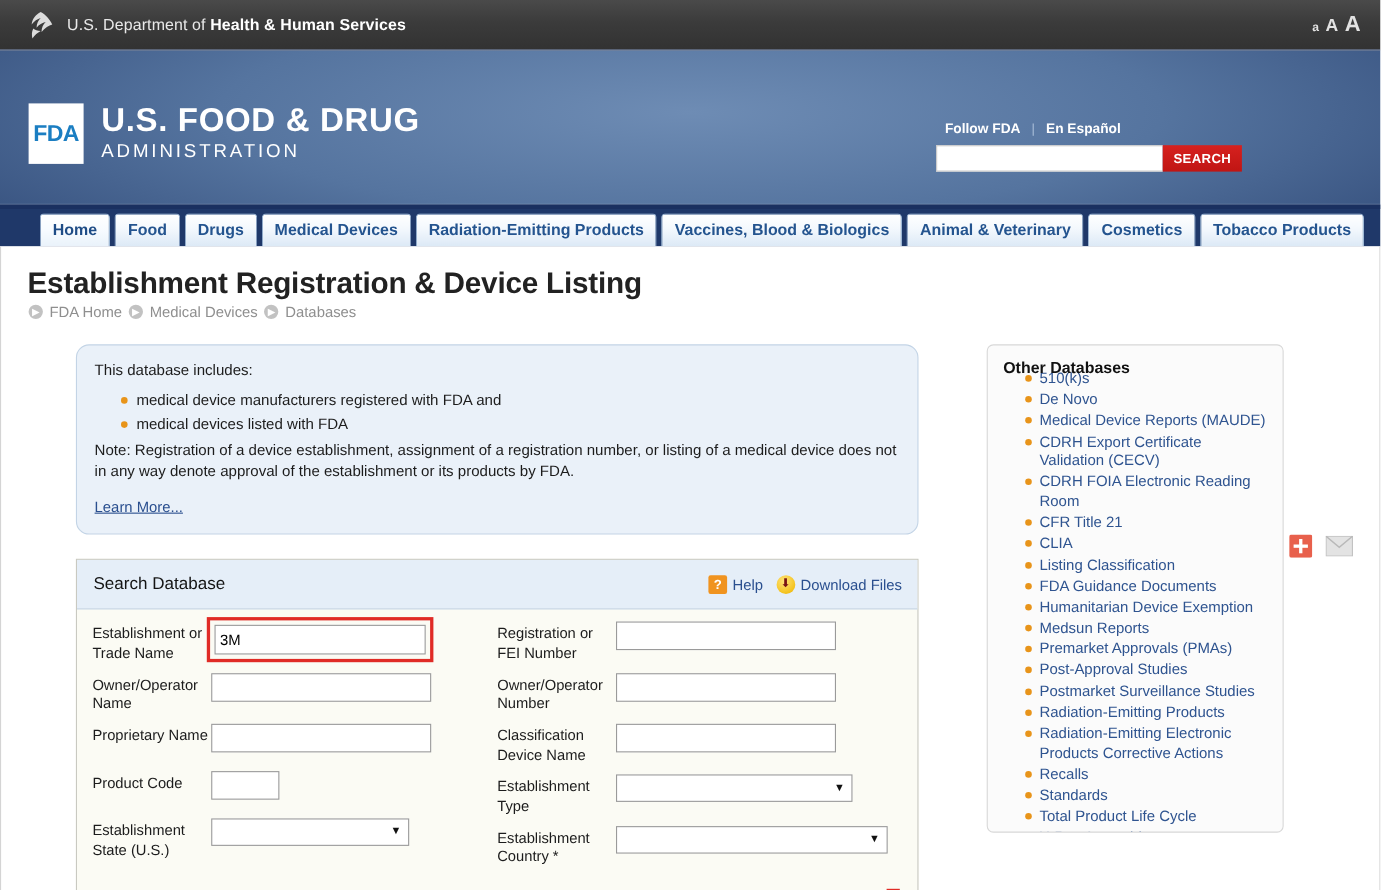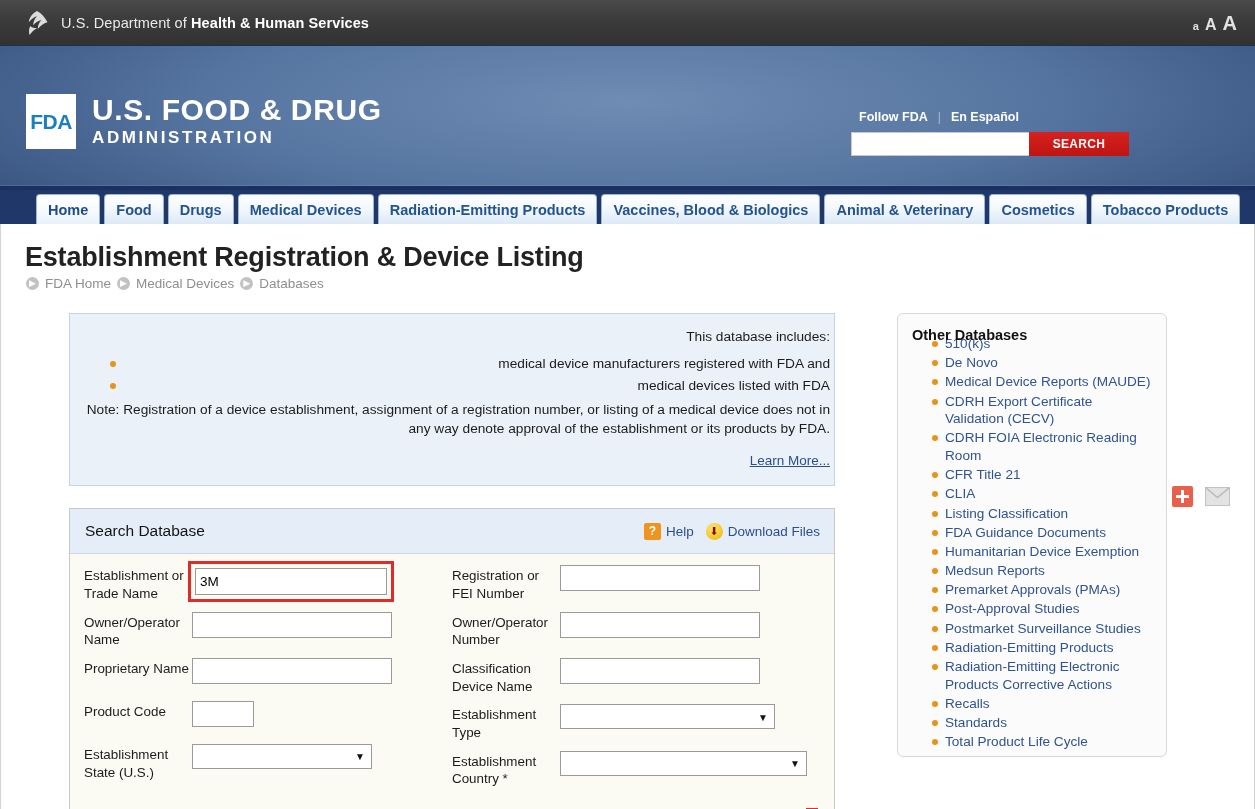--- a/index.html
+++ b/index.html
@@ -66,21 +66,21 @@
   .fda-box span {
     color: #1b7ec2; font-weight: bold; font-size: 21px;
     letter-spacing: -.5px;
   }
   .fda-word-1 {
     color: #ffffff; font-weight: bold; font-size: 30px;
     letter-spacing: .6px; line-height: 1.05;
   }
   .fda-word-2 {
     color: #ffffff; font-size: 17px; letter-spacing: 2.6px;
-    line-height: 1.4; font-weight: bold;
+    line-height: 1.4; font-weight: normal;
   }
   .banner-right {
     position: absolute; right: 126px; top: 64px;
     width: 278px;
   }
   .banner-links {
     display: flex; align-items: center; justify-content: flex-start;
     gap: 10px; margin-bottom: 8px; padding-left: 8px;
   }
   .banner-links a {
@@ -89,21 +89,21 @@
   }
   .banner-links .sep { color: #a9bdd8; font-size: 12px; }
   .search-wrap { display: flex; height: 24px; }
   .search-wrap input {
     flex: 1; border: 1px solid #c8c8c8; border-right: none;
     background: #ffffff; font-size: 12px; padding: 0 5px;
     font-family: "Liberation Sans", sans-serif;
     outline: none;
   }
   .search-btn {
-    width: 100px;
+    width: 72px;
     background: linear-gradient(to bottom, #d6211f 0%, #c01513 100%);
     color: #ffffff; font-weight: bold; font-size: 12px;
     border: none; cursor: pointer; letter-spacing: .3px;
     font-family: "Liberation Sans", sans-serif;
   }
 
   
   .navbar {
     height: 38px;
     background: #1f3869;
@@ -172,26 +172,25 @@
     display: flex;
     padding: 22px 20px 0 68px;
     gap: 0;
   }
   .col-main { width: 766px; }
   .col-side { width: 270px; margin-left: 62px; }
 
   .info-box {
     background: #eaf1f9;
     border: 1px solid #c3d4e6;
-    border-radius: 0;
-    padding: 13px 4px 14px 16px;
+    border-radius: 12px;
+    padding: 13px 16px 14px 16px;
     font-size: 13.7px;
     color: #1c1c1c;
     line-height: 1.45;
-    text-align: right;
   }
   .info-box .lead { margin: 0 0 7px 0; }
   .info-list { list-style: none; margin: 0 0 2px 0; padding: 0 0 0 24px; }
   .info-list li { position: relative; padding: 0 0 2px 14px; }
   .info-list li:before {
     content: ""; position: absolute; left: 0; top: 7px;
     width: 6px; height: 6px; border-radius: 50%;
     background: #e8941a;
   }
   .info-note { margin: 2px 0 0 0; }

